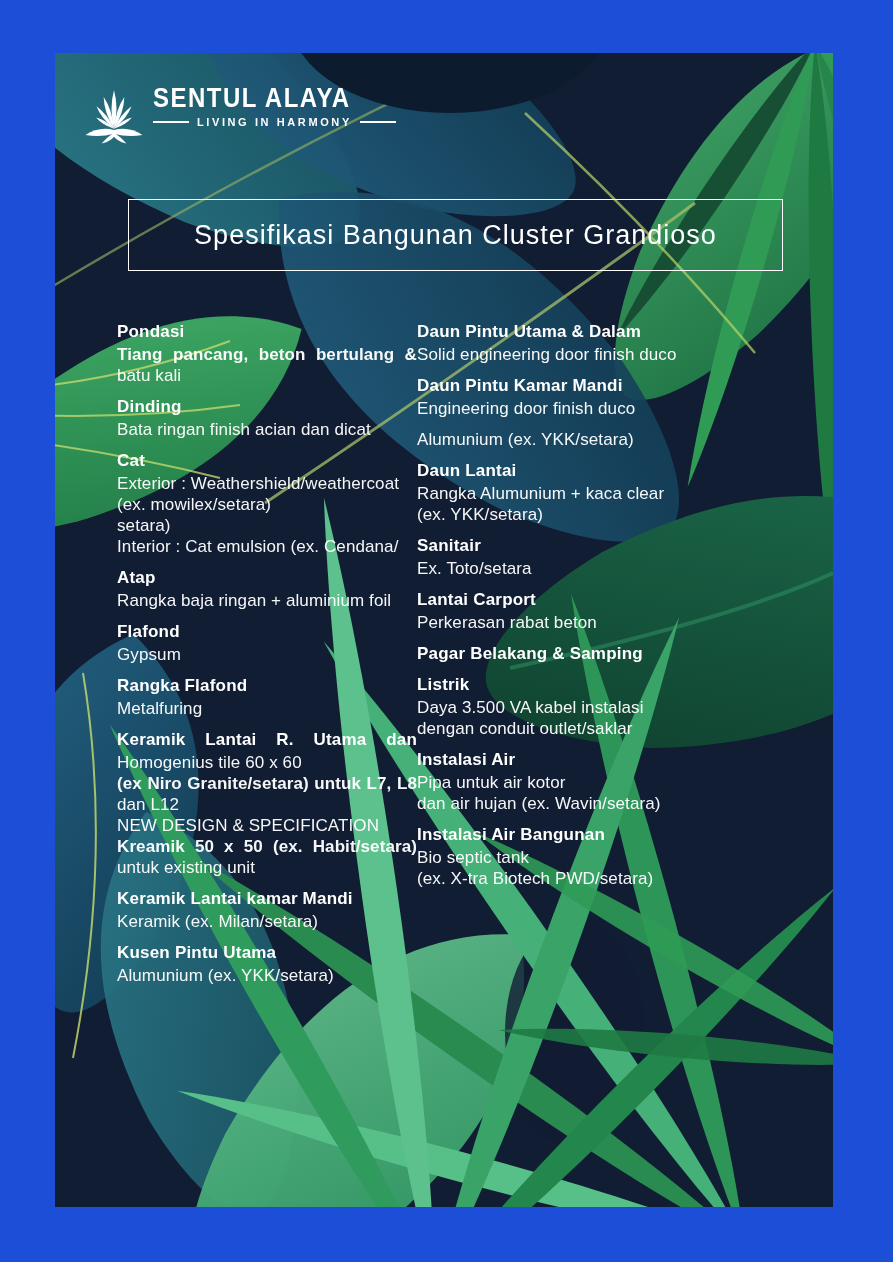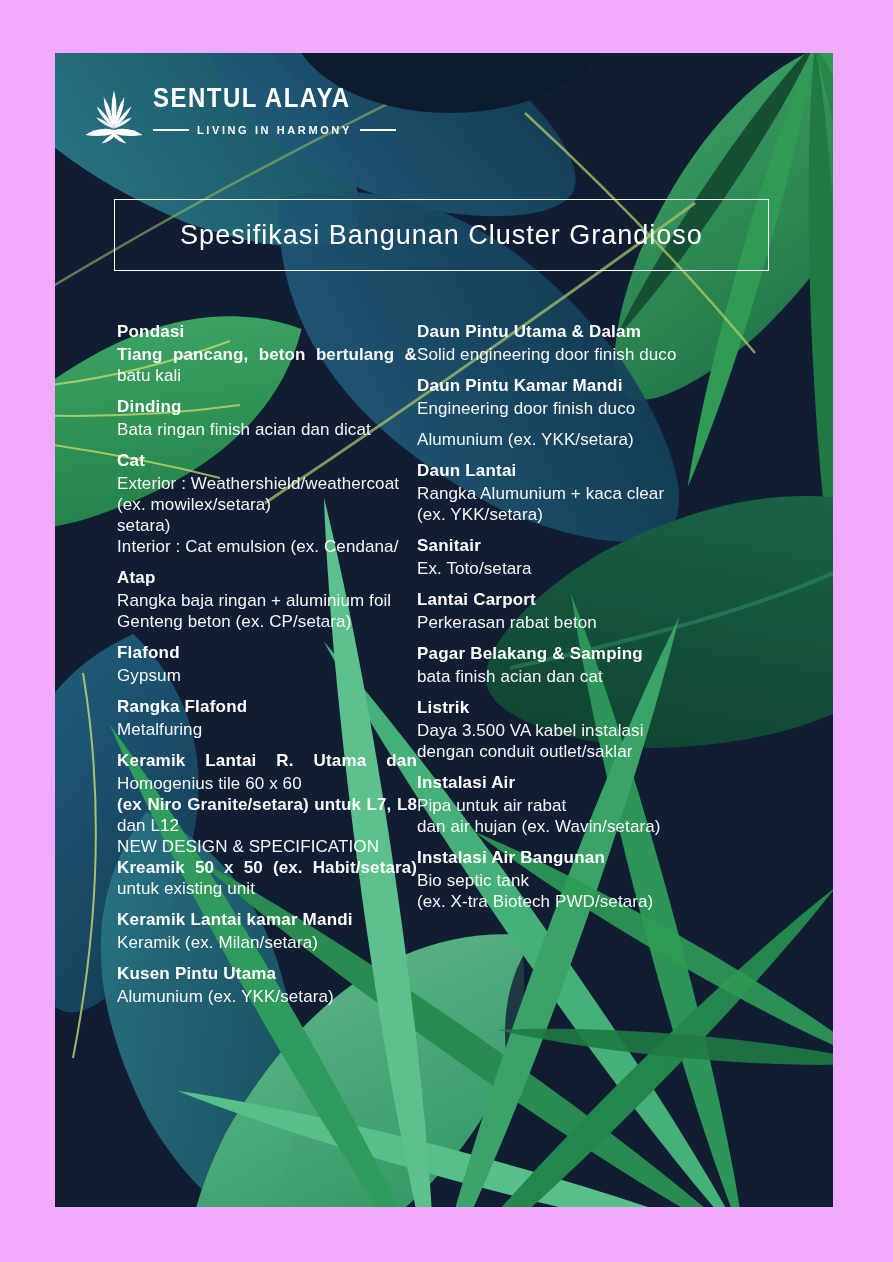--- a/index.html
+++ b/index.html
@@ -1,32 +1,32 @@
 <!DOCTYPE html>
 <html><head>
 <meta charset="utf-8">
 <style>
   html,body{margin:0;padding:0;}
   body{width:893px;height:1262px;background:#ffffff;font-family:"Liberation Sans",sans-serif;}
-  .page{position:relative;width:893px;height:1262px;background:#f0abfc;overflow:hidden;}
+  .page{position:relative;width:893px;height:1262px;background:#1d4ed8;overflow:hidden;}
   .poster{position:absolute;left:55px;top:53px;width:778px;height:1154px;overflow:hidden;background:#111d33;}
   .bg{position:absolute;left:0;top:0;width:100%;height:100%;display:block;}
   .content{position:absolute;left:0;top:0;width:100%;height:100%;color:#ffffff;}
 
   
   .logo{position:absolute;left:28px;top:22px;display:flex;align-items:flex-start;}
   .logo-icon{width:62px;height:74px;flex:0 0 auto;}
   .logo-text{margin-left:8px;margin-top:8px;}
   .brand{font-weight:bold;font-size:24px;letter-spacing:1.5px;line-height:26px;transform:scaleY(1.12);transform-origin:left top;white-space:nowrap;}
-  .tagline-row{display:flex;align-items:center;margin-top:15px;}
+  .tagline-row{display:flex;align-items:center;margin-top:7px;}
   .rule{height:2px;width:36px;background:#ffffff;}
   .tagline{font-weight:bold;font-size:11px;letter-spacing:2.6px;margin:0 8px;white-space:nowrap;}
 
   
-  .title-box{position:absolute;left:59px;top:146px;width:653px;height:70px;border:1.5px solid #ffffff;display:flex;align-items:center;justify-content:center;}
+  .title-box{position:absolute;left:73px;top:146px;width:653px;height:70px;border:1.5px solid #ffffff;display:flex;align-items:center;justify-content:center;}
   .title{font-size:27px;font-weight:normal;letter-spacing:1px;white-space:nowrap;}
 
   
   .cols{position:absolute;left:62px;top:268px;display:flex;}
   .col{display:block;}
   .col.left{width:300px;}
   .col.right{width:312px;}
   .section{margin-bottom:10px;}
   .headwrap{margin-bottom:2px;}
   .hline{font-weight:bold;font-size:17px;line-height:21px;letter-spacing:.2px;}
@@ -197,21 +197,20 @@
               <div class="bline">Exterior : Weathershield/weathercoat</div>
               <div class="bline">(ex. mowilex/setara)</div>
               <div class="bline">setara)</div>
               <div class="bline">Interior : Cat emulsion (ex. Cendana/</div>
             </div>
             <div class="section">
               <div class="headwrap">
                 <div class="hline">Atap</div>
               </div>
               <div class="bline">Rangka baja ringan + aluminium foil</div>
-              <div class="bline">Genteng beton (ex. CP/setara)</div>
             </div>
             <div class="section">
               <div class="headwrap">
                 <div class="hline">Flafond</div>
               </div>
               <div class="bline">Gypsum</div>
             </div>
             <div class="section">
               <div class="headwrap">
                 <div class="hline">Rangka Flafond</div>
@@ -274,34 +273,33 @@
             <div class="section">
               <div class="headwrap">
                 <div class="hline">Lantai Carport</div>
               </div>
               <div class="bline">Perkerasan rabat beton</div>
             </div>
             <div class="section">
               <div class="headwrap">
                 <div class="hline">Pagar Belakang &amp; Samping</div>
               </div>
-              <div class="bline">bata finish acian dan cat</div>
             </div>
             <div class="section">
               <div class="headwrap">
                 <div class="hline">Listrik</div>
               </div>
               <div class="bline">Daya 3.500 VA kabel instalasi</div>
               <div class="bline">dengan conduit outlet/saklar</div>
             </div>
             <div class="section">
               <div class="headwrap">
                 <div class="hline">Instalasi Air</div>
               </div>
-              <div class="bline">Pipa untuk air rabat</div>
+              <div class="bline">Pipa untuk air kotor</div>
               <div class="bline">dan air hujan (ex. Wavin/setara)</div>
             </div>
             <div class="section">
               <div class="headwrap">
                 <div class="hline">Instalasi Air Bangunan</div>
               </div>
               <div class="bline">Bio septic tank</div>
               <div class="bline">(ex. X-tra Biotech PWD/setara)</div>
             </div>
           </div>

